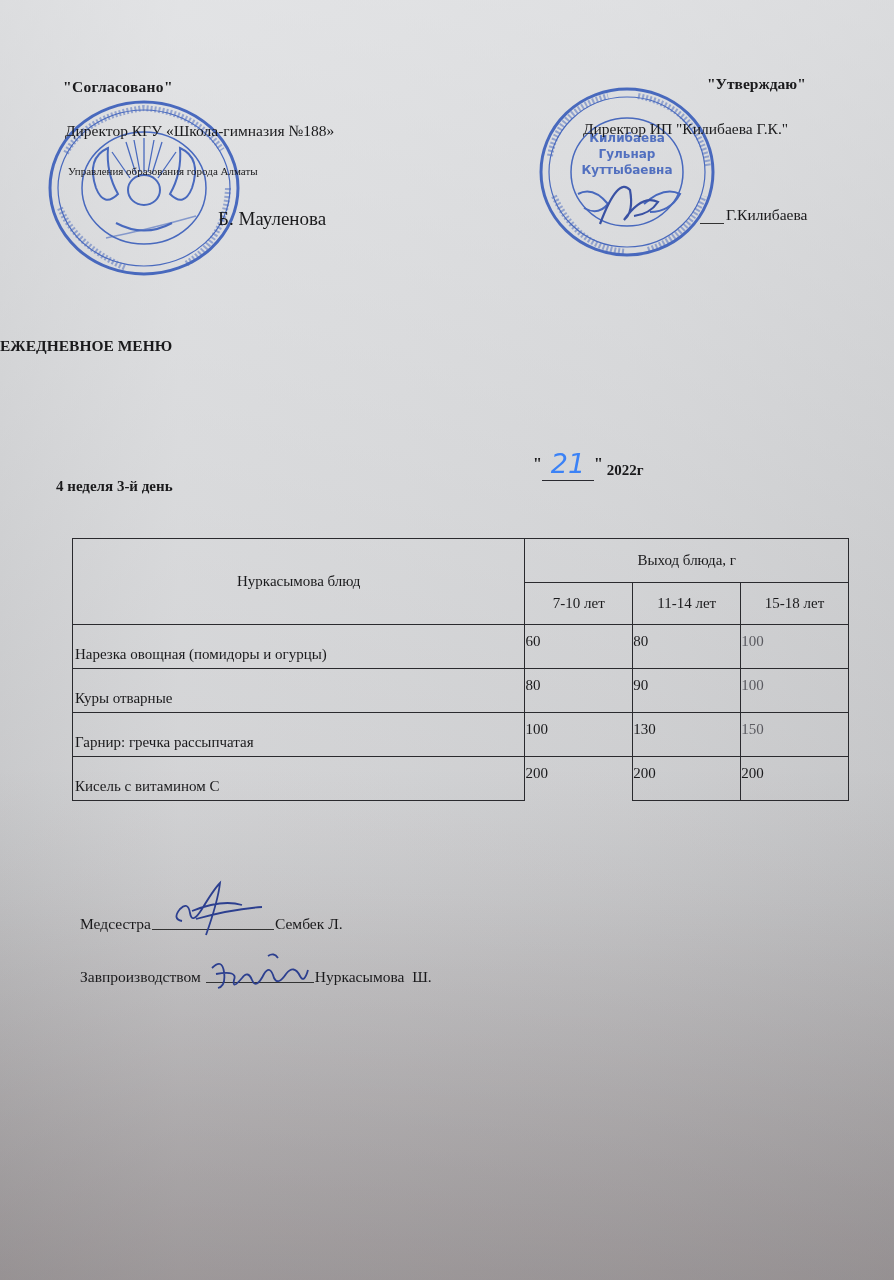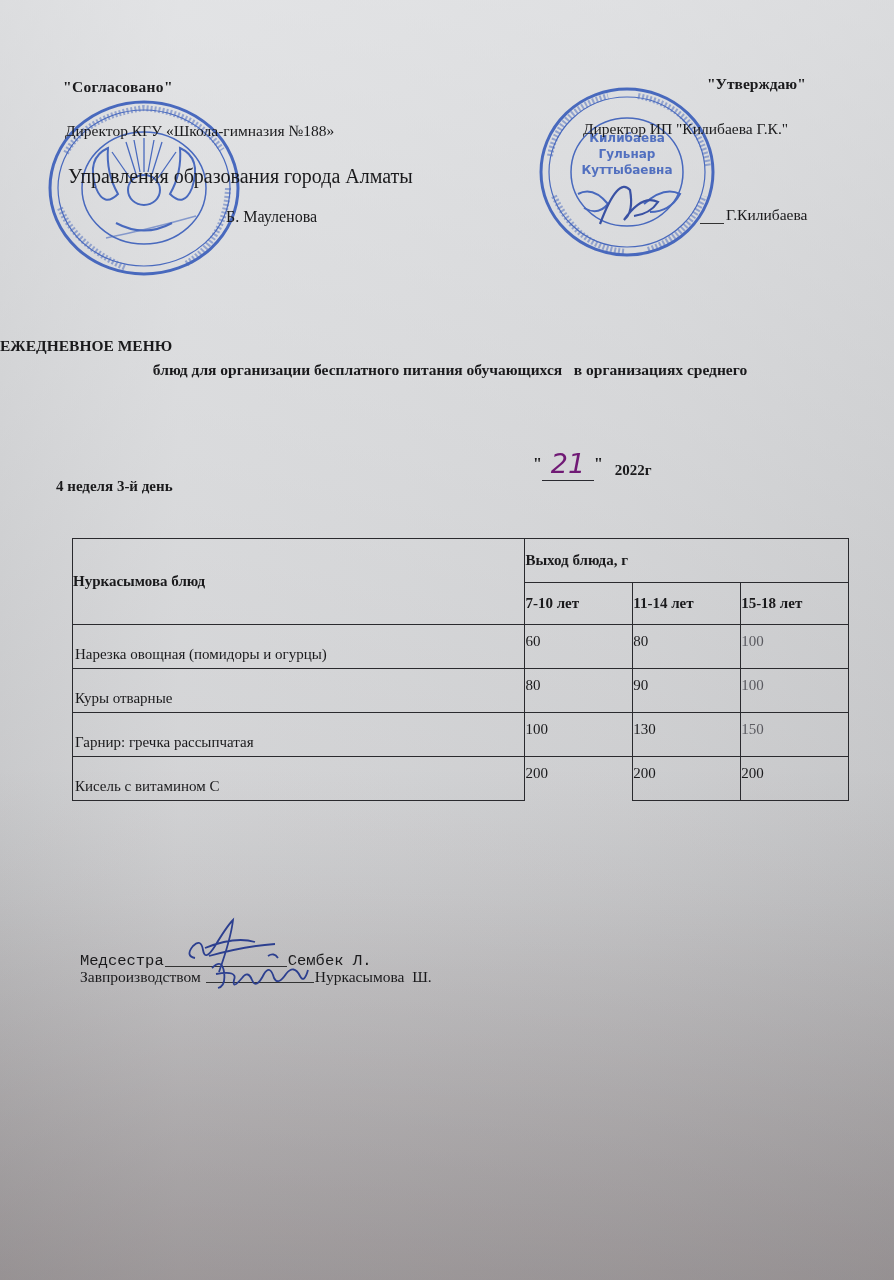--- a/index.html
+++ b/index.html
@@ -14,63 +14,63 @@
     }
     .paper-shade {
       position: absolute; left: 0; top: 0; width: 894px; height: 1280px;
       background: linear-gradient(180deg, rgba(236,237,239,0.55) 0%, rgba(225,226,228,0.35) 35%, rgba(180,178,180,0.15) 70%, rgba(130,120,122,0.35) 100%);
       pointer-events: none;
     }
     .abs { position: absolute; }
 
     .approval-left-title { left: 63px; top: 78px; font-weight: bold; font-size: 15.5px; letter-spacing: 0.3px; }
     .approval-left-line1 { left: 65px; top: 122px; font-size: 15.5px; }
-    .approval-left-line2 { left: 68px; top: 165px; font-size: 20px; }
-    .approval-left-sign  { left: 226px; top: 208px; font-size: 16px; }
+    .approval-left-line2 { left: 68px; top: 165px; font-size: 11px; }
+    .approval-left-sign  { left: 218px; top: 208px; font-size: 19px; }
 
     .approval-right-title { left: 707px; top: 75px; font-weight: bold; font-size: 15.5px; }
     .approval-right-line1 { left: 583px; top: 120px; font-size: 15.5px; }
     .approval-right-sign  { left: 700px; top: 206px; font-size: 15.5px; }
     .sign-line { display: inline-block; border-bottom: 1px solid #333; width: 70px; height: 14px; vertical-align: bottom; margin-right: 2px; }
 
     .stamp { position: absolute; }
     .stamp-left { left: 46px; top: 98px; width: 196px; height: 180px; }
     .stamp-right { left: 538px; top: 86px; width: 178px; height: 172px; }
 
     .doc-title { left: 0; width: 894px; top: 337px; font-weight: bold; font-size: 15.5px; }
     .doc-subtitle { left: 70px; width: 760px; top: 358px; text-align: center; font-weight: bold; font-size: 15.5px; line-height: 24px; }
 
     .week-day { left: 56px; top: 478px; font-weight: bold; font-size: 15px; }
     .date-block { left: 533px; top: 448px; font-size: 15px; font-weight: bold; display: flex; align-items: flex-end; }
     .date-q { font-size: 16px; padding-bottom: 8px; }
     .date-day, .date-month {
-      font-family: "DejaVu Sans", sans-serif; font-style: italic; color: #701a75;
+      font-family: "DejaVu Sans", sans-serif; font-style: italic; color: #3b82f6;
       font-size: 27px; font-weight: normal; text-align: center; border-bottom: 1.5px solid #2a2a30;
       line-height: 32px;
     }
     .date-day { width: 52px; }
     .date-month { width: 168px; margin-left: 10px; }
-    .date-year { margin-left: 12px; padding-bottom: 2px; }
+    .date-year { margin-left: 4px; padding-bottom: 2px; }
 
     table.menu {
       position: absolute; left: 72px; top: 538px; width: 777px;
       border-collapse: collapse; font-size: 15px;
     }
     table.menu td, table.menu th { border: 1.5px solid #2a2a2e; }
-    table.menu th { font-weight: bold; text-align: left; }
+    table.menu th { font-weight: normal; text-align: center; }
     .th-name { width: 453px; height: 86px; }
     .th-yield { height: 44px; }
     .th-age { height: 42px; width: 108px; }
     table.menu td { height: 44px; }
     .td-name { text-align: left; vertical-align: bottom; padding: 0 0 5px 2px; margin-left: 48px; }
     .td-num { text-align: left; vertical-align: top; padding-top: 8px; }
     .td-num.light { color: #5a5a60; }
 
     .sign-row { font-size: 15.5px; display: flex; align-items: flex-end; }
-    .sign-nurse { left: 80px; top: 952px; font-family: Liberation Mono, monospace; }
+    .sign-nurse { left: 80px; top: 915px; }
     .sign-prod  { left: 80px; top: 968px; }
     .sig-line { display: inline-block; border-bottom: 1px solid #333; height: 1px; margin: 0 1px 3px 1px; position: relative; }
     .sig-svg { position: absolute; }
   </style>
 </head>
 <body>
 
 <div class="paper-shade"></div>
 
 <div class="stamp stamp-left">
@@ -126,21 +126,20 @@
   </svg>
 </div>
 <div class="abs approval-right-title">"Утверждаю"</div>
 <div class="abs approval-right-line1">Директор ИП "Килибаева Г.К."</div>
 <div class="abs approval-right-sign">
   <span class="sign-line" style="width:24px;"></span><span>Г.Килибаева</span>
 </div>
 
 <div class="abs doc-title">ЕЖЕДНЕВНОЕ МЕНЮ</div>
 <div class="abs doc-subtitle">
-  <div style="white-space:pre;">блюд для организации бесплатного питания обучающихся   в организациях среднего</div>
 </div>
 
 <div class="abs week-day">4 неделя 3-й день</div>
 <div class="abs date-block">
   <span class="date-q">"</span>
   <span class="date-day">21</span>
   <span class="date-q">"</span>
   <span class="date-year">2022г</span>
 </div>
 

